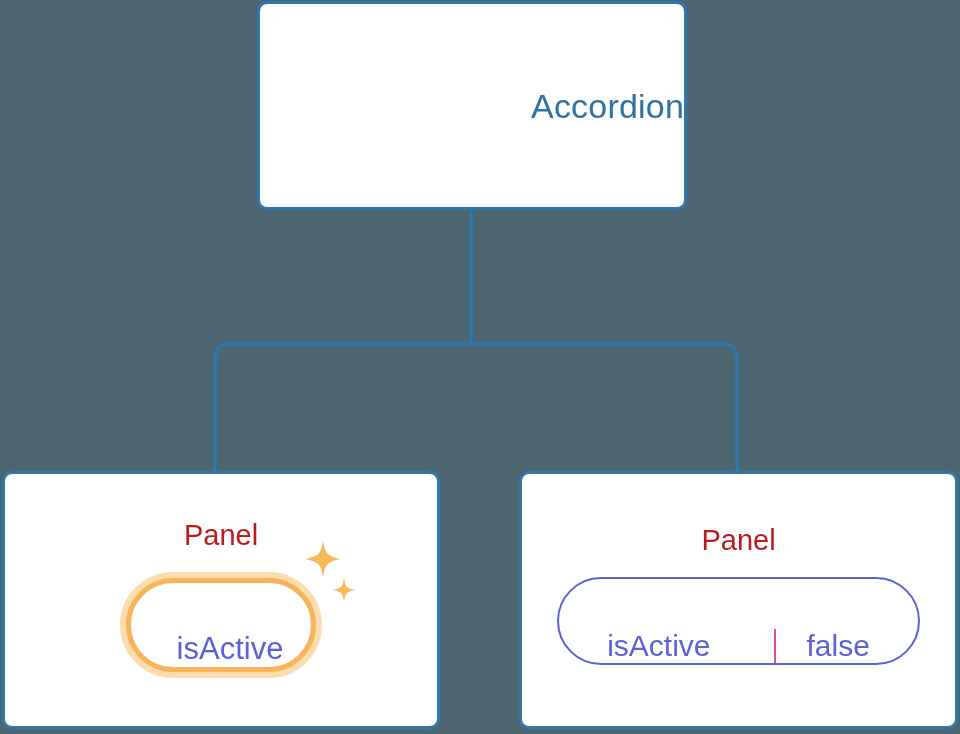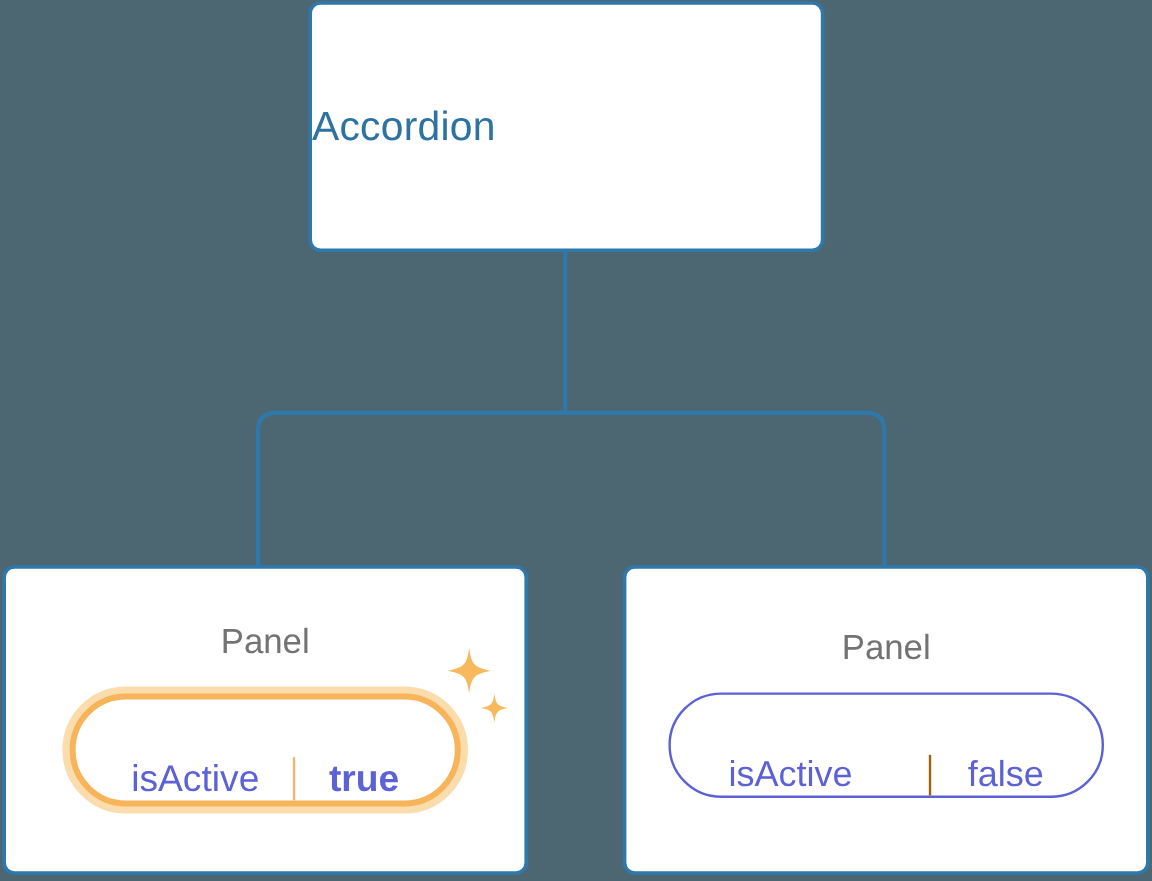--- a/index.html
+++ b/index.html
@@ -38,41 +38,41 @@
     border-radius: 10px;
     box-sizing: border-box;
   }
   .node-root {
     left: 257px;
     top: 1px;
     width: 430px;
     height: 209px;
     display: flex;
     align-items: center;
-    justify-content: flex-start;
+    justify-content: flex-end;
   }
   .node-title-root {
     color: #2e72a0;
     font-size: 34px;
     letter-spacing: 0.2px;
     line-height: 1;
   }
 
   .node-panel {
     top: 471px;
     height: 258px;
     display: flex;
     flex-direction: column;
     align-items: center;
   }
   .node-panel-left  { left: 2px;   width: 438px; }
   .node-panel-right { left: 519px; width: 439px; }
 
   .node-title-panel {
-    color: #737373;
+    color: #b91c1c;
     font-size: 29px;
     line-height: 1;
     margin-top: 47px;
   }
   .node-panel-right .node-title-panel { margin-top: 52px; }
 
   
   .pill-wrap {
     position: relative;
     margin-top: 22px;
@@ -94,21 +94,21 @@
   .pill-normal .pill-val {
     display: flex;
     align-items: center;
     justify-content: center;
     color: #5c61d6;
     font-size: 30px;
   }
   .pill-normal .pill-key { padding: 0 36px 0 48px; }
   .pill-normal .pill-val {
     padding: 0 48px 0 30px;
-    border-left: 2px solid #a16207;
+    border-left: 2px solid #ec4899;
     margin-left: 28px;
   }
 
   
   .pill-highlight-halo {
     position: relative;
     display: inline-block;
     border: 6px solid #fbdcac;
     border-radius: 999px;
     background: #fbdcac;
@@ -159,21 +159,20 @@
     <div class="node-title-root">Accordion</div>
   </div>
 
   <div class="node node-panel node-panel-left">
     <div class="node-title-panel">Panel</div>
 
     <div class="pill-wrap">
       <div class="pill-highlight-halo">
         <div class="pill pill-highlight">
           <div class="pill-key">isActive</div>
-          <div class="pill-val">true</div>
         </div>
       </div>
 
       <svg class="sparkles" viewBox="0 0 58 70" width="58" height="70">
         <path d="M21 2 C23 16 25 18 39 21 C25 24 23 26 21 40 C19 26 17 24 3 21 C17 18 19 16 21 2 Z" fill="#f7b95c"></path>
         <path d="M42 40 C43.3 49 44.6 50.3 53 52 C44.6 53.7 43.3 55 42 64 C40.7 55 39.4 53.7 31 52 C39.4 50.3 40.7 49 42 40 Z" fill="#f7b95c"></path>
       </svg>
     </div>
   </div>
 

